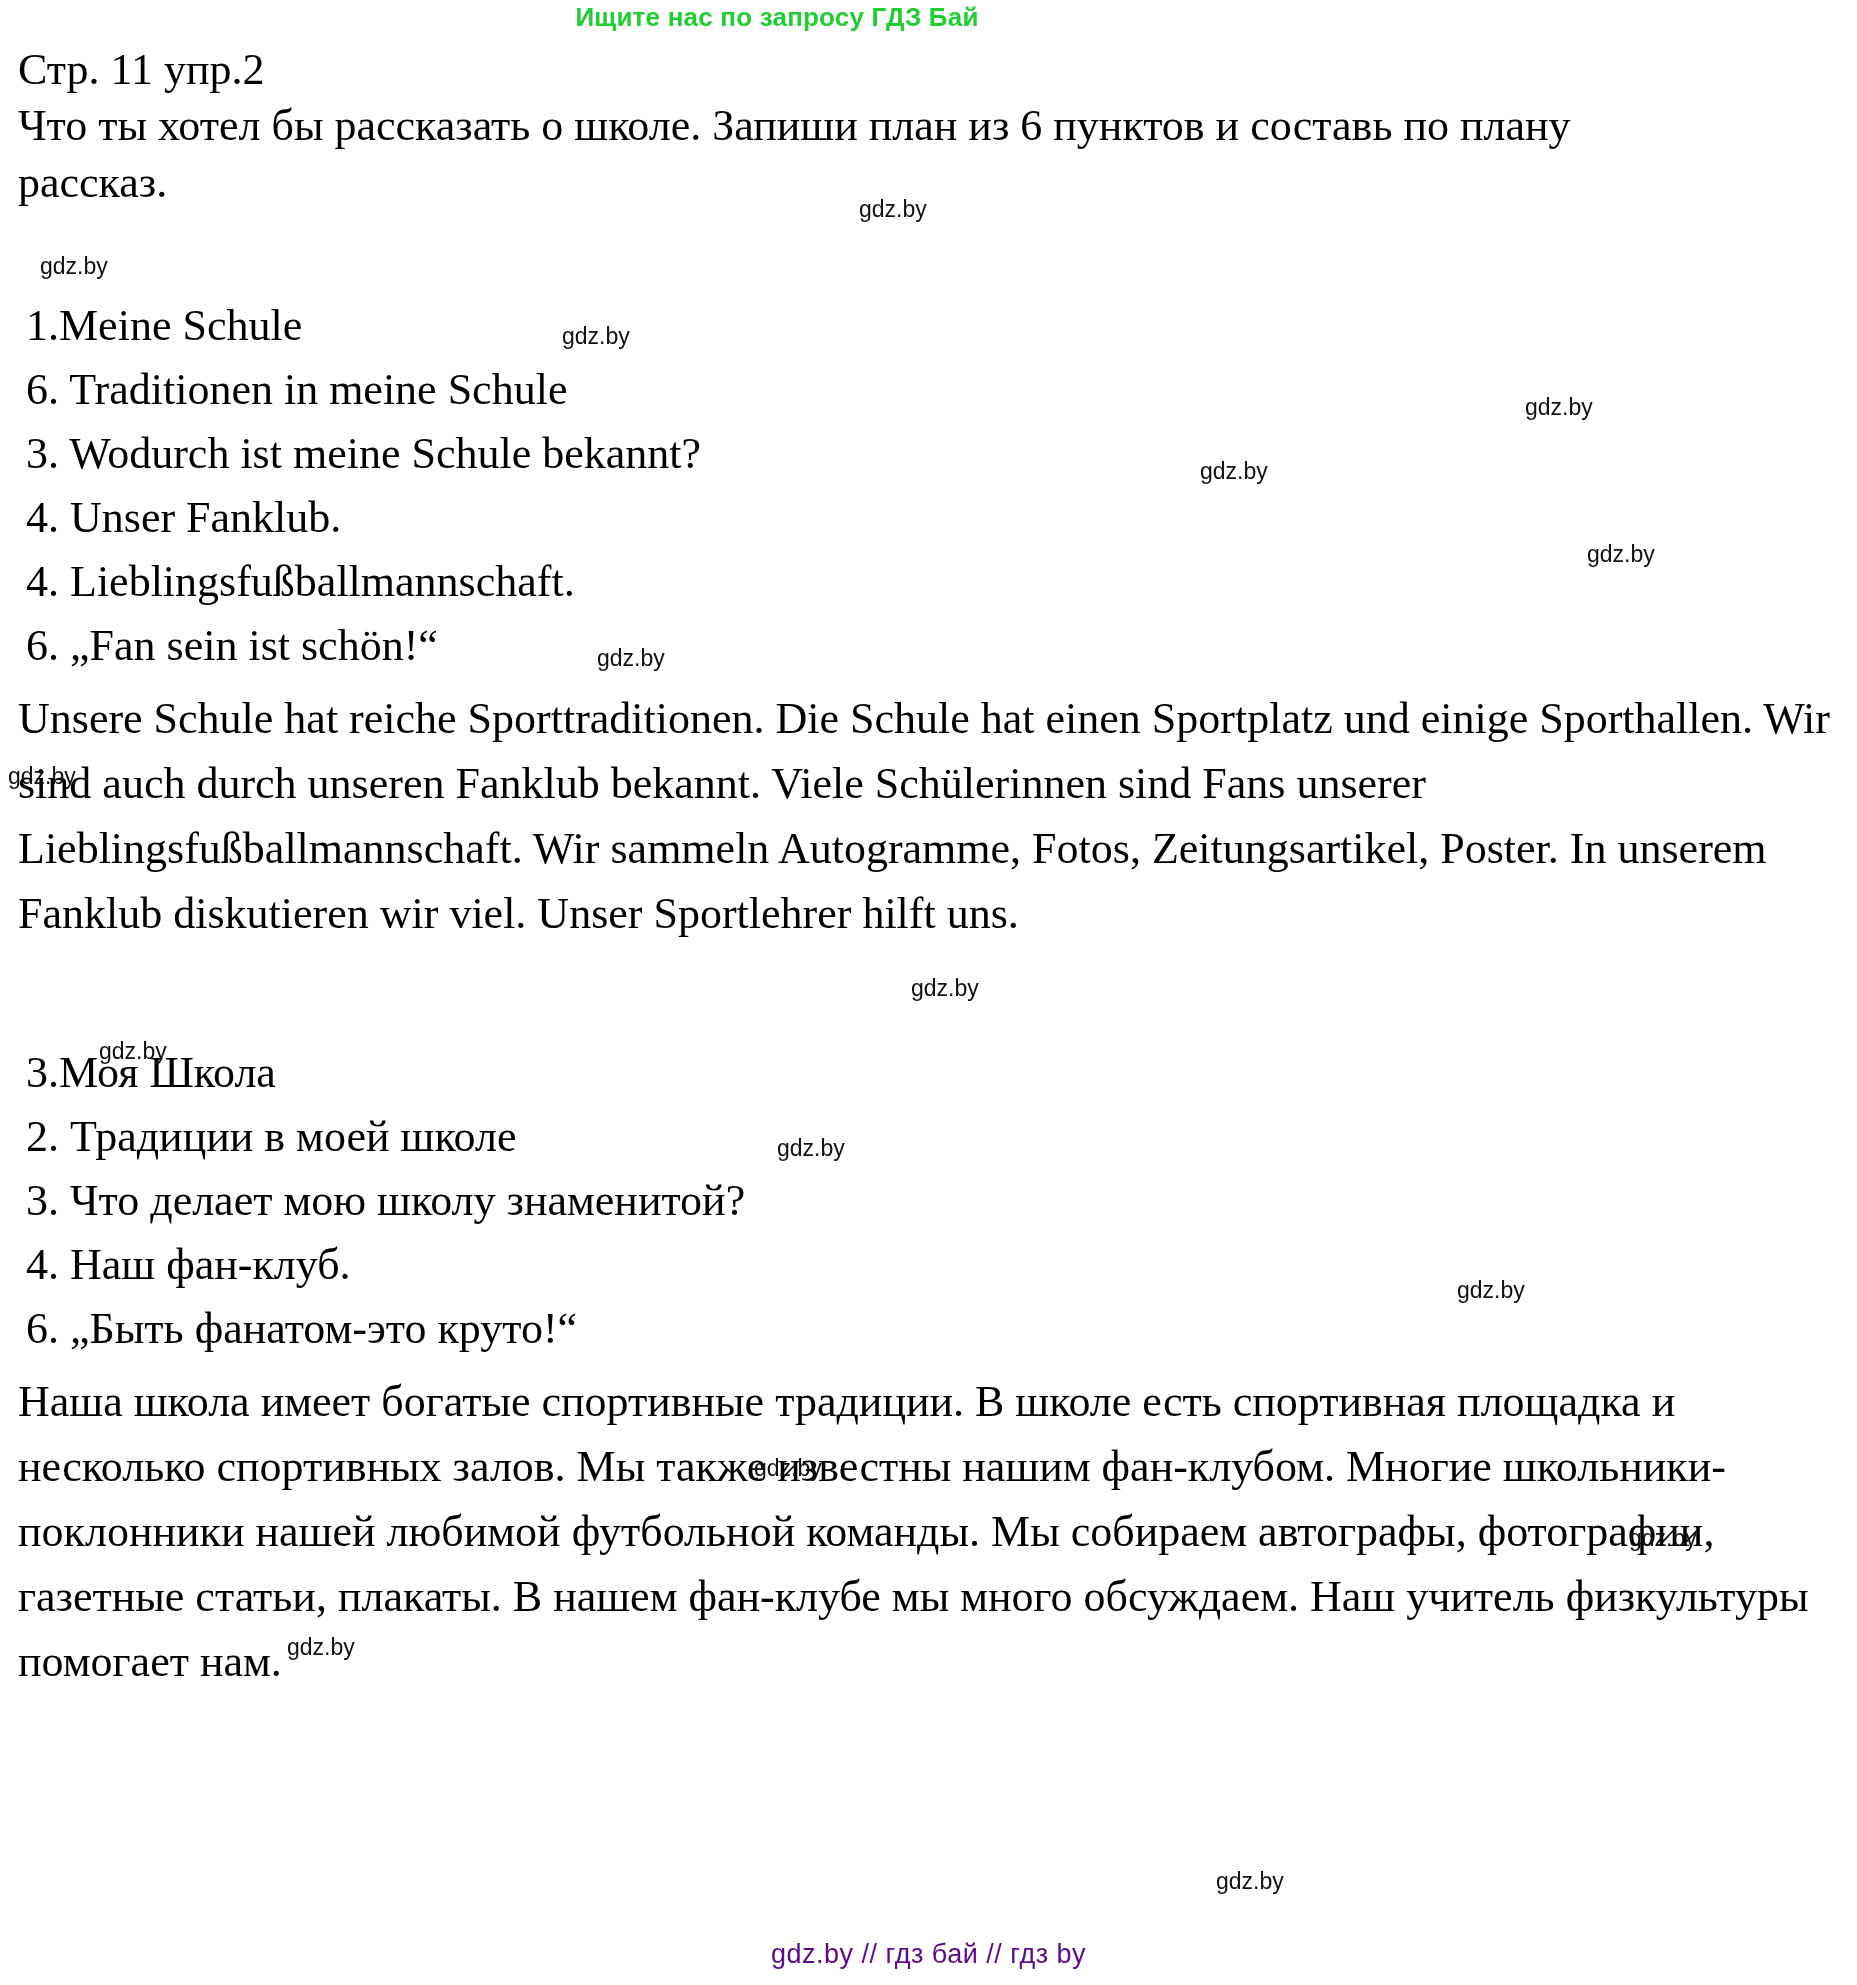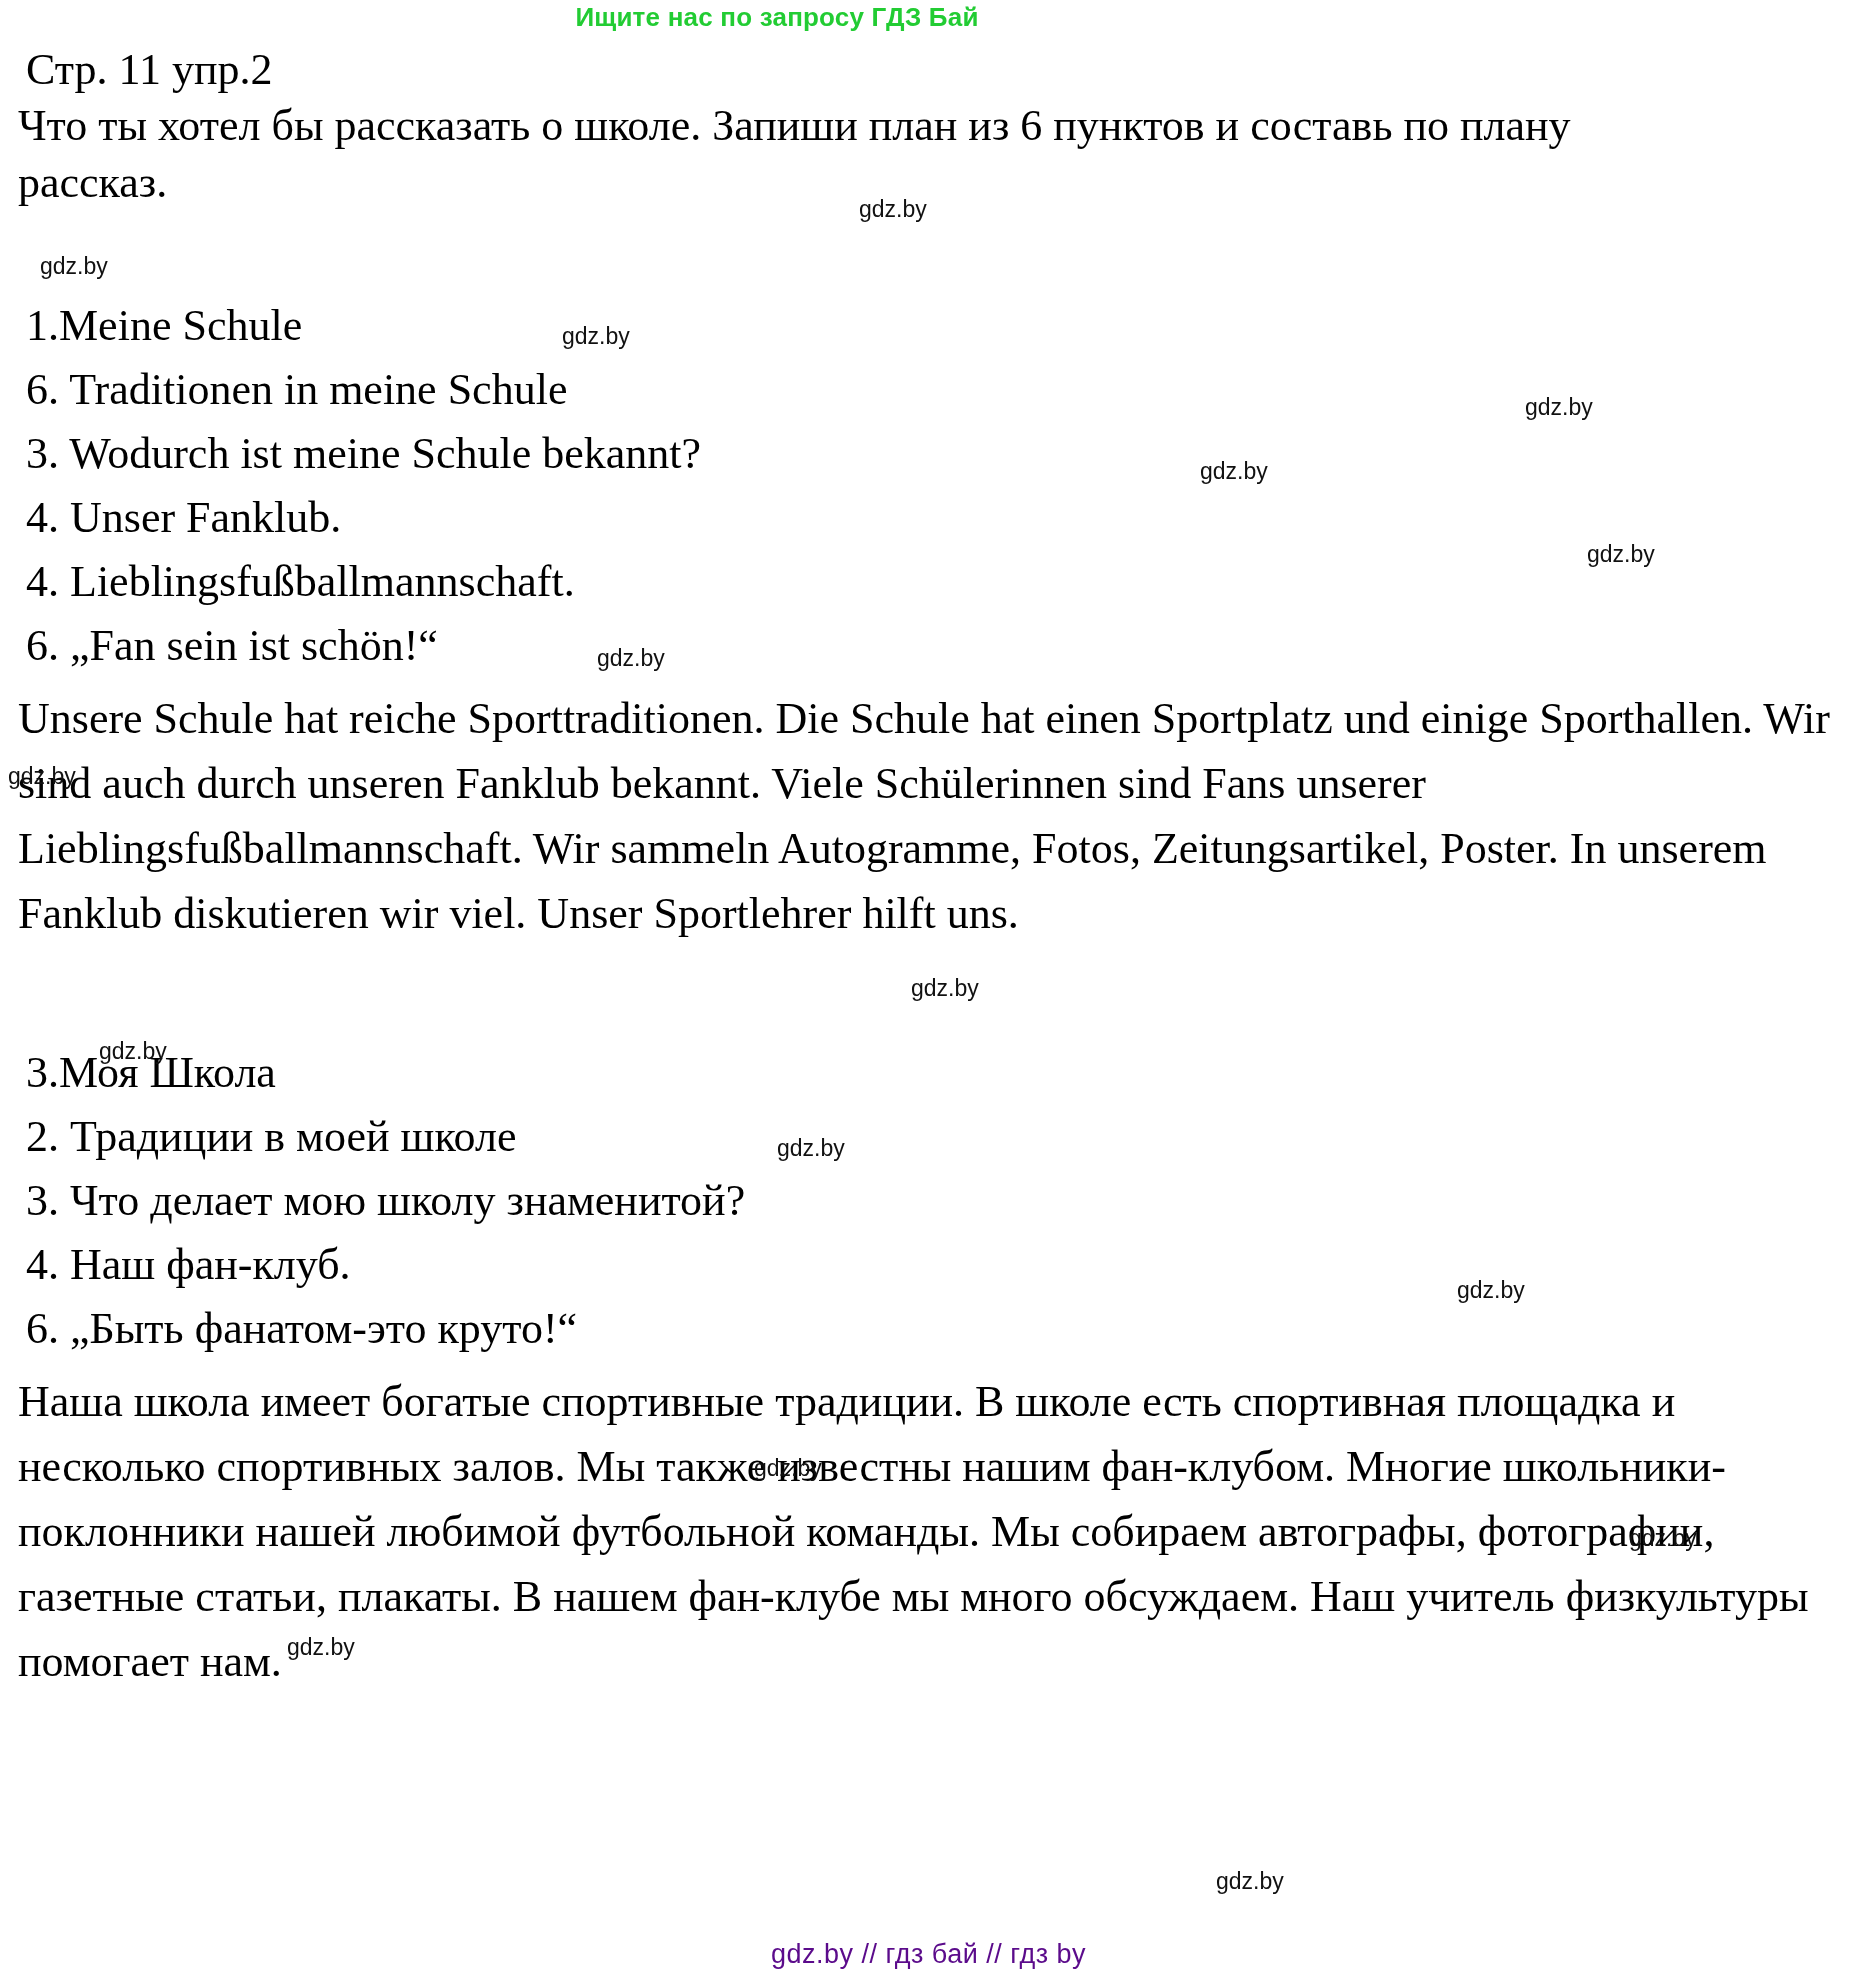--- a/index.html
+++ b/index.html
@@ -37,21 +37,21 @@
   .content {
     position: absolute;
     left: 18px;
     top: 44px;
     width: 1822px;
   }
 
   .exercise-title {
     font-size: 44px;
     line-height: 51px;
-    margin: 0 0 2px 8px;
+    margin: 0 0 2px 0;
     white-space: nowrap;
   }
 
   .task-text {
     font-size: 44px;
     line-height: 57px;
     margin: 0;
     width: 1624px;
   }
 

